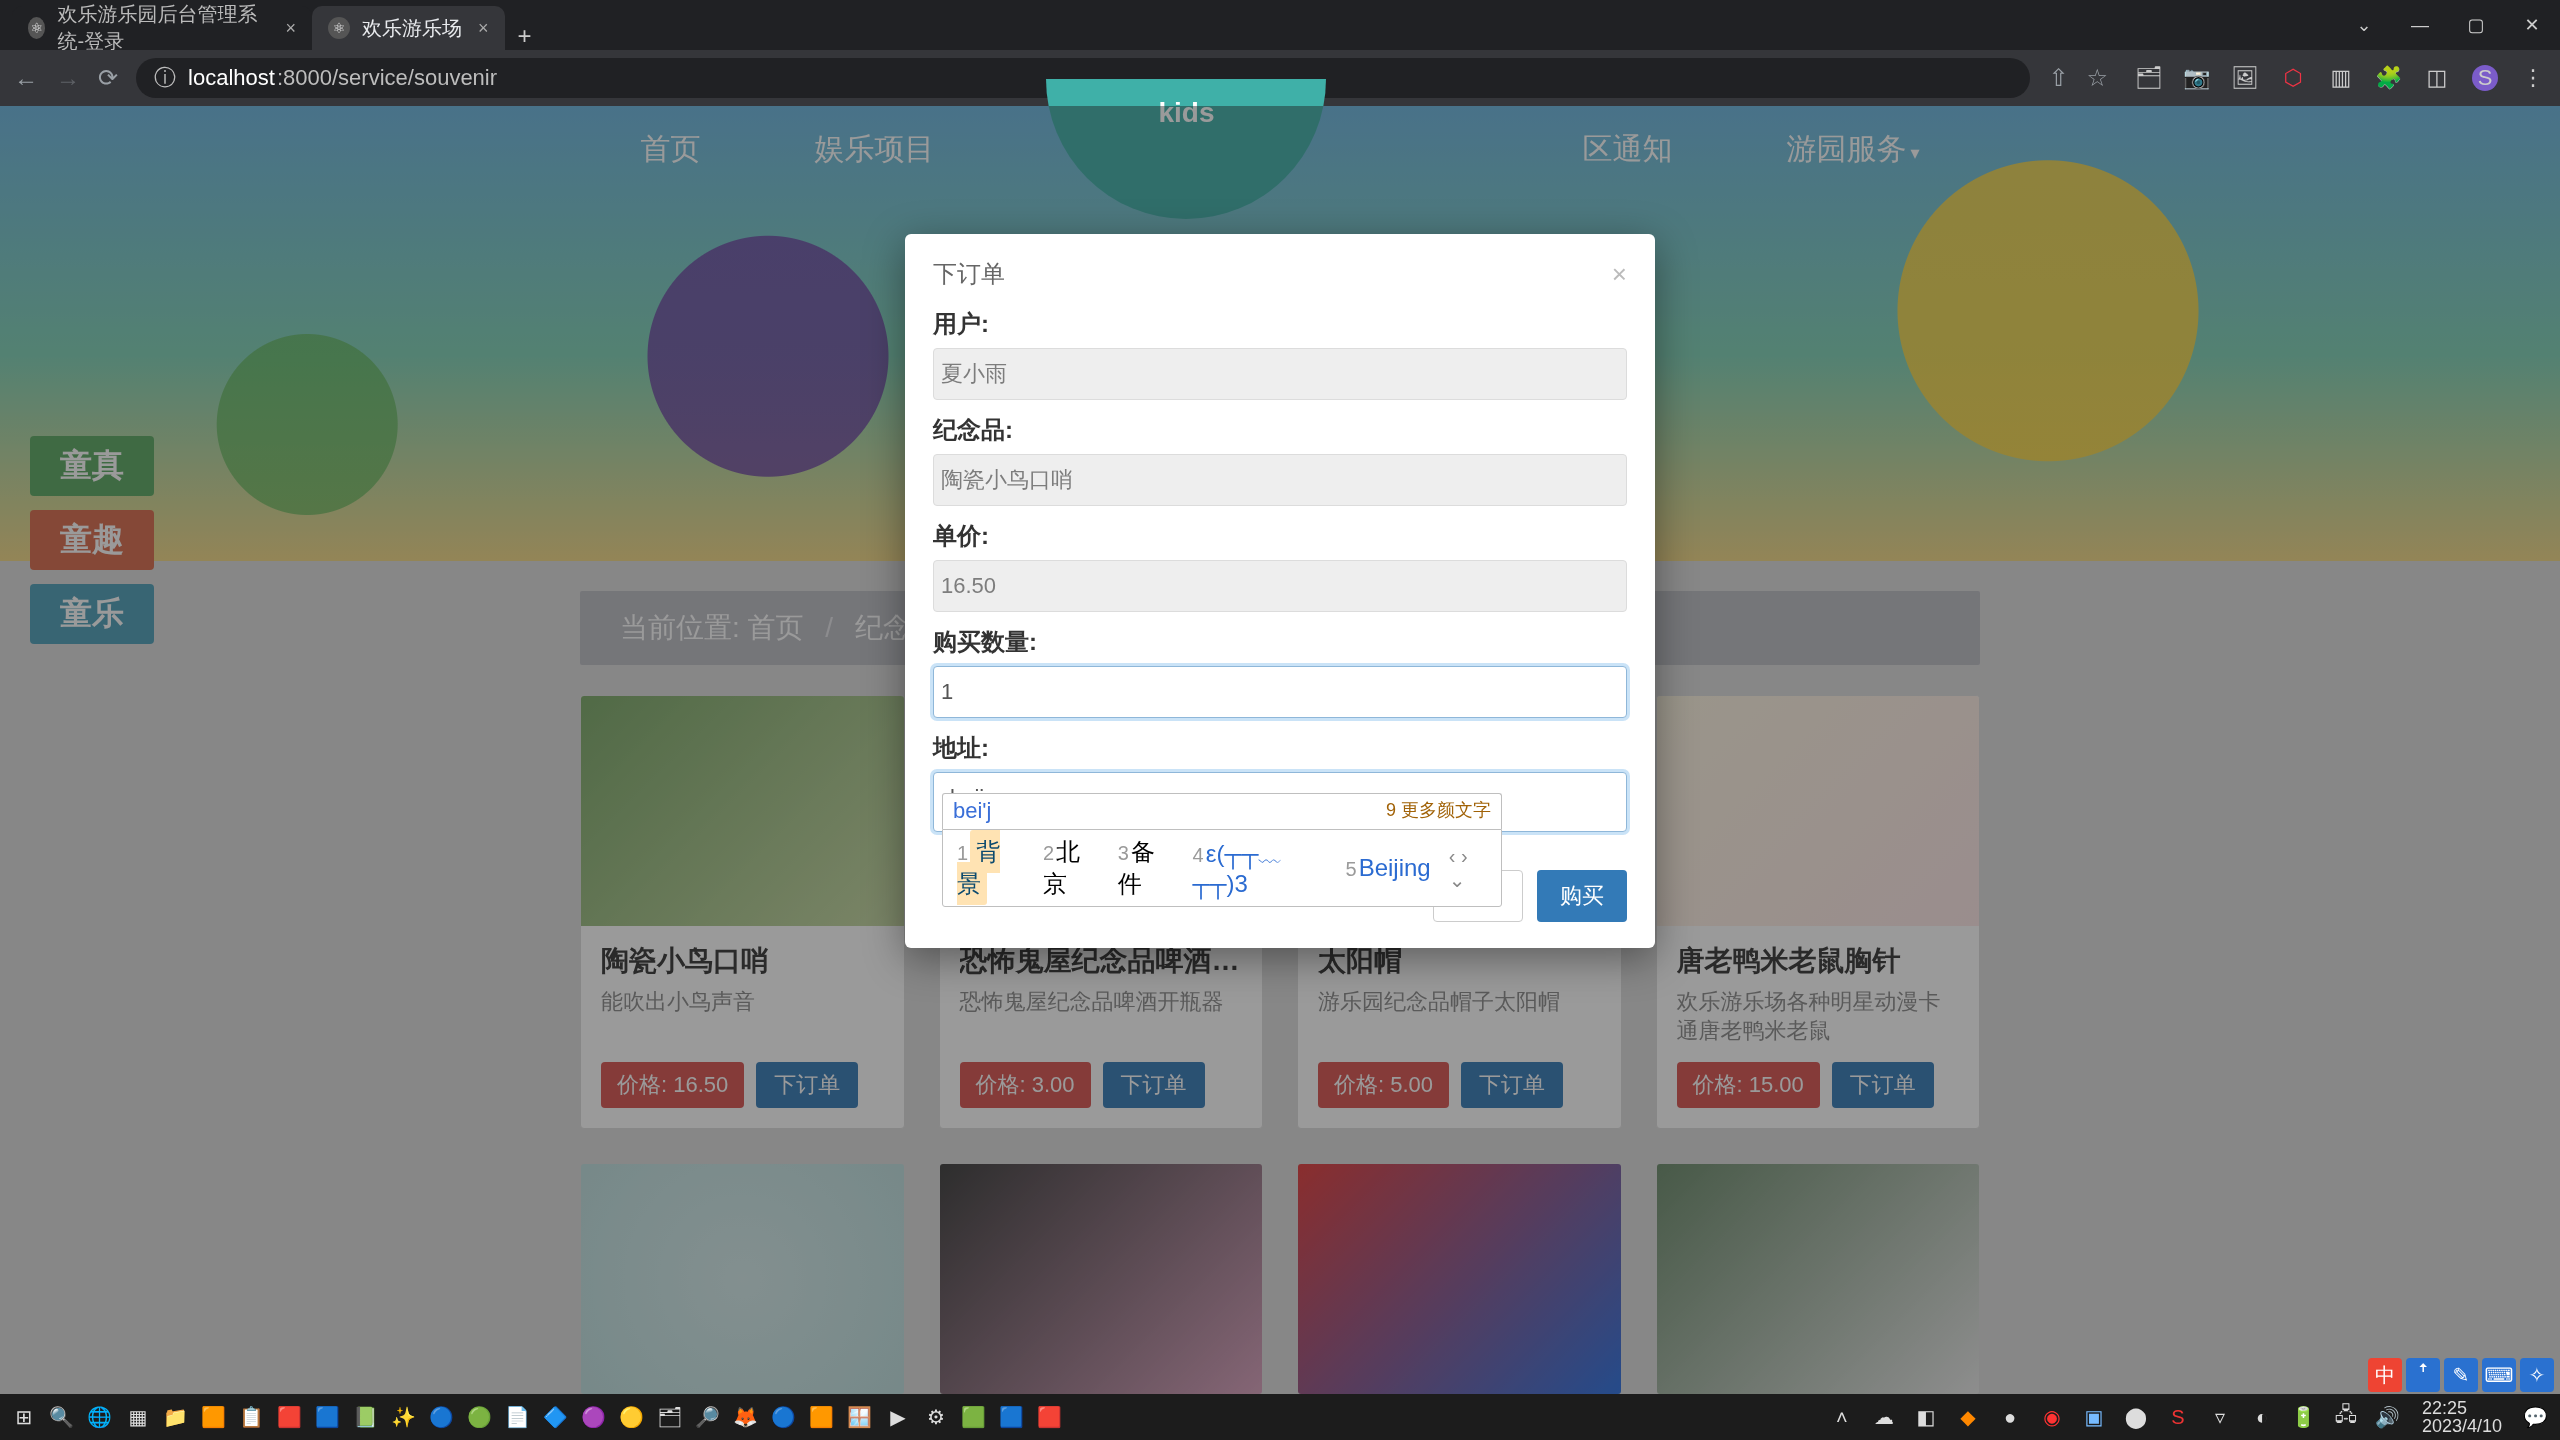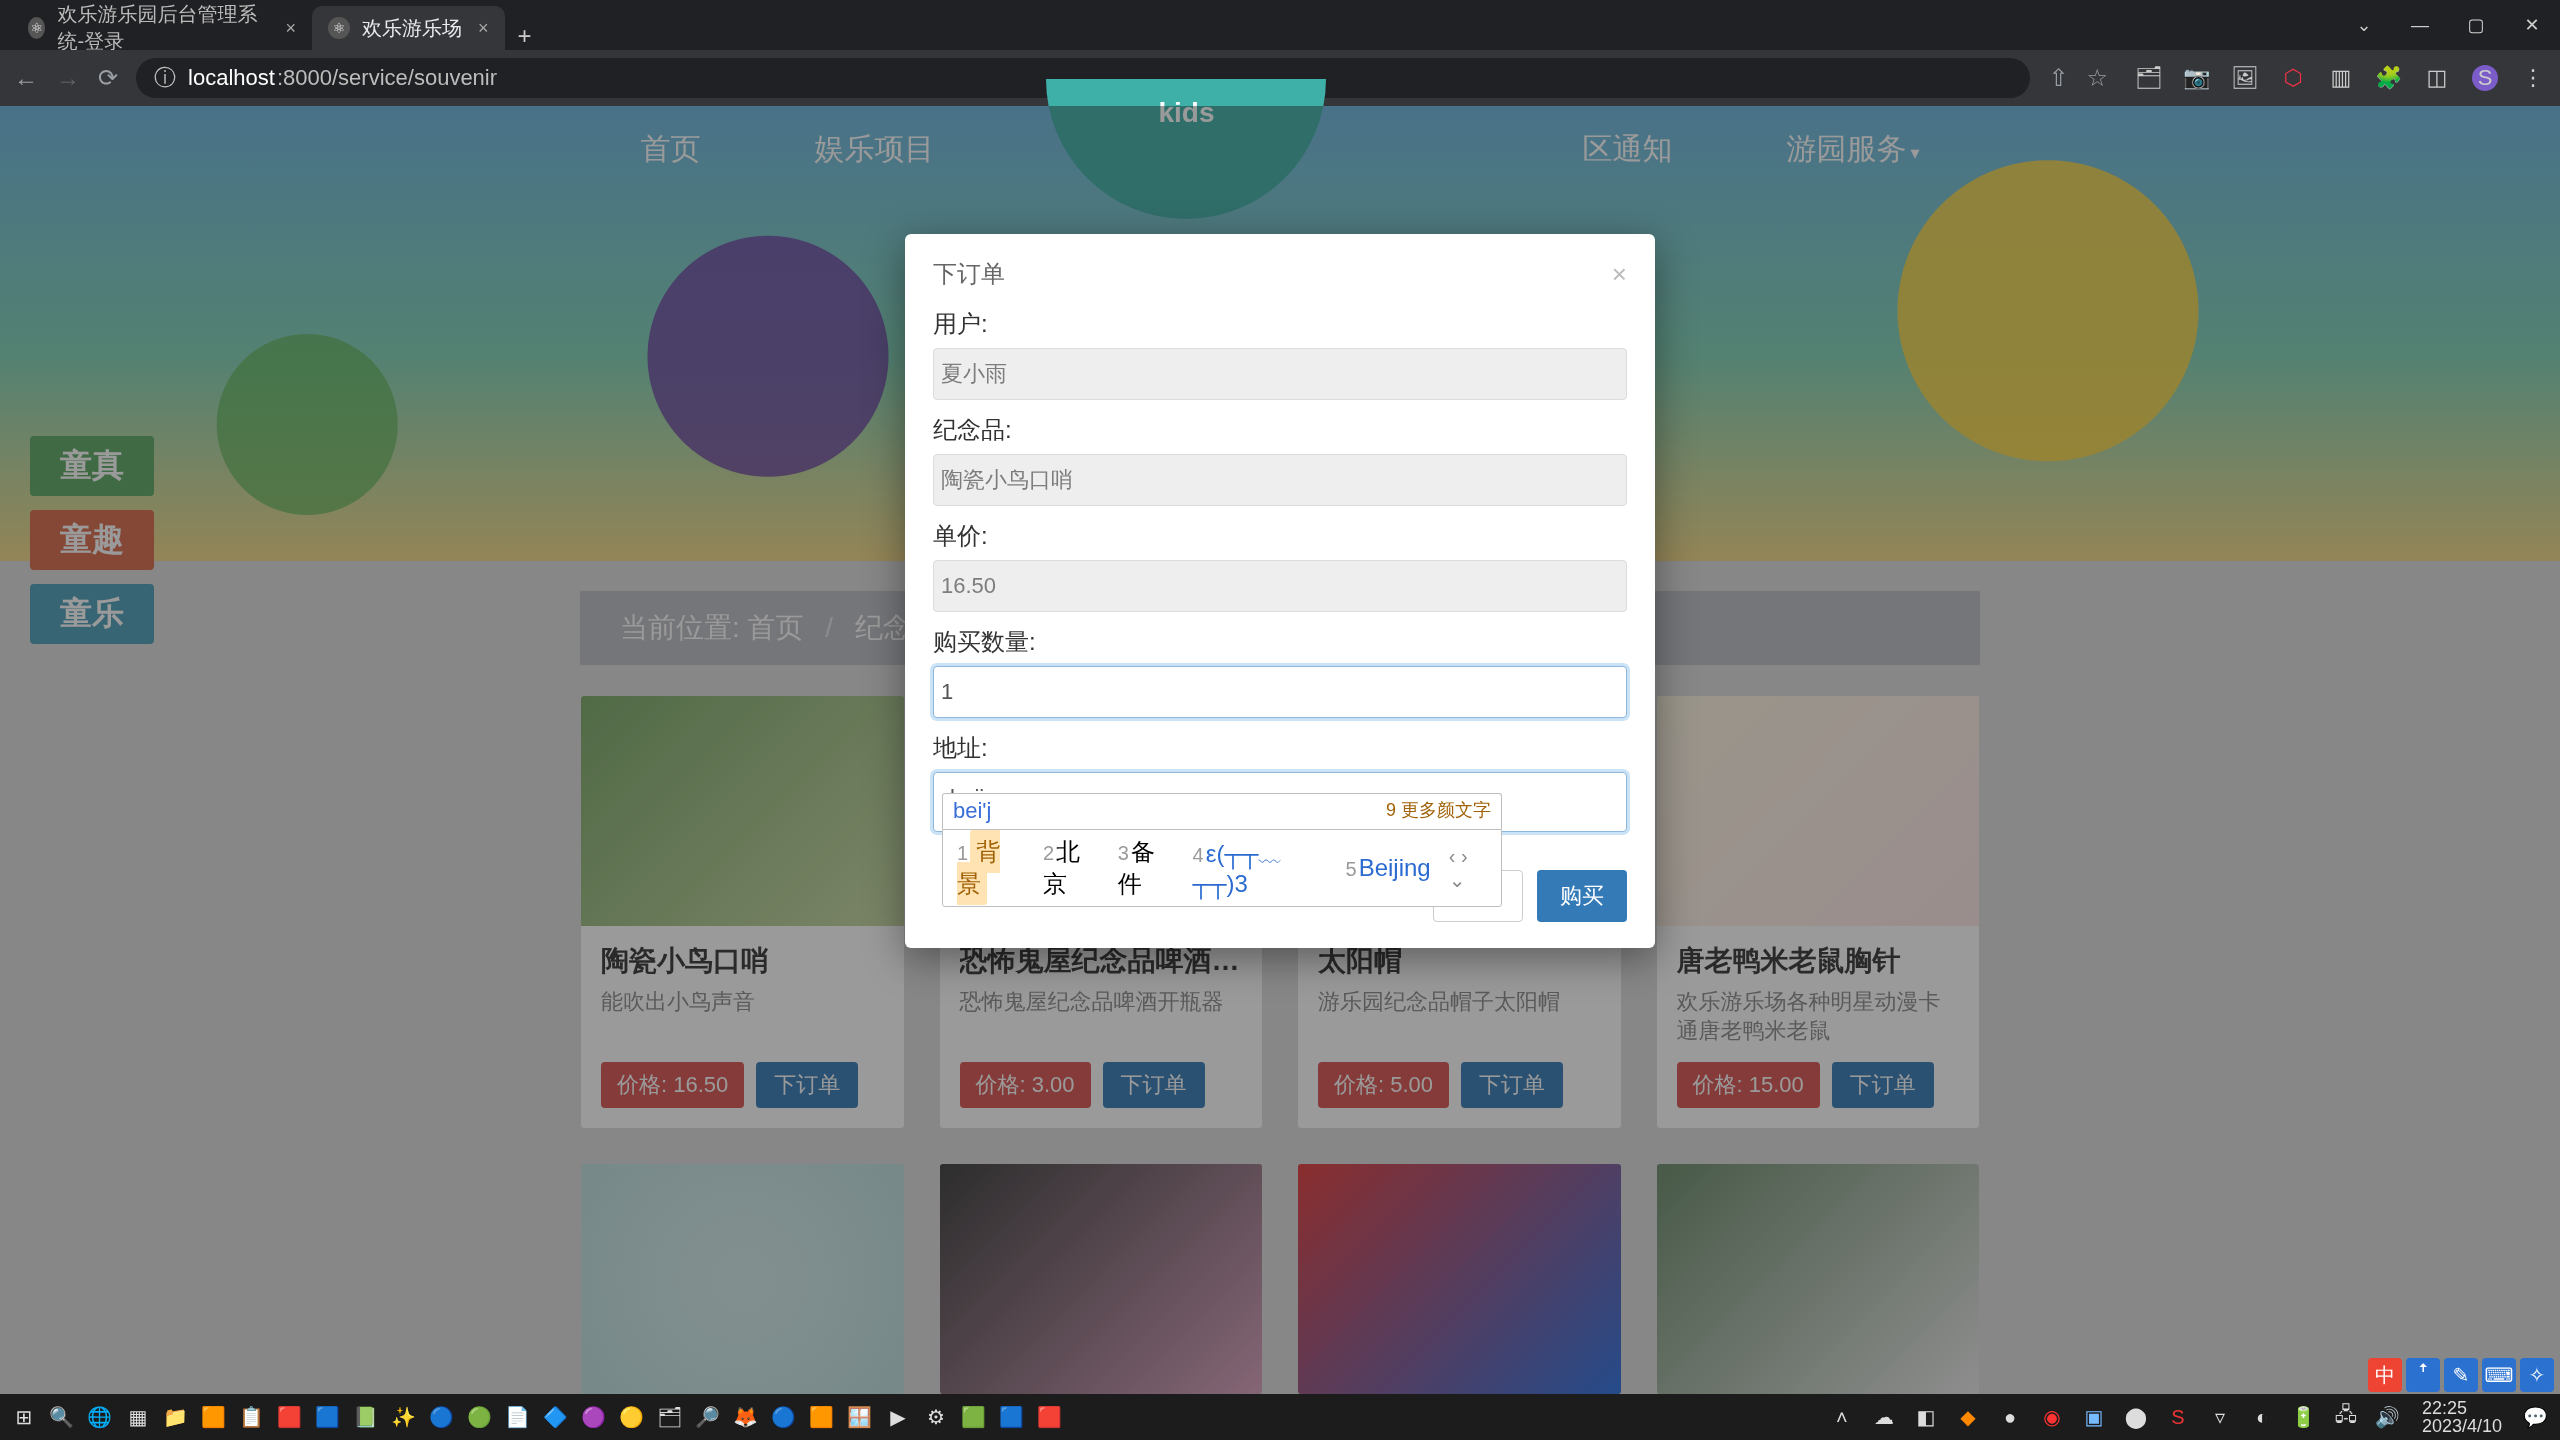--- a/index.html
+++ b/index.html
@@ -62,35 +62,35 @@
   .badge-order{background:#337ab7;color:#fff;font-size:22px;padding:8px 18px;border-radius:4px}
   
   .dim{position:absolute;inset:0;background:rgba(30,30,30,.45)}
   
   .modal{position:absolute;left:50%;top:128px;transform:translateX(-50%);width:750px;background:#fff;border-radius:6px;box-shadow:0 10px 40px rgba(0,0,0,.4);padding:0}
   .mhead{padding:24px 28px 10px;display:flex;align-items:center;justify-content:space-between}
   .mtitle{font-size:24px;color:#666}
   .mclose{font-size:26px;color:#bbb}
   .mbody{padding:8px 28px 4px}
   .fg{margin-bottom:14px}
-  .flabel{font-size:24px;color:#333;font-weight:400;margin-bottom:8px;display:block}
+  .flabel{font-size:24px;color:#333;font-weight:700;margin-bottom:8px;display:block}
   .finp{width:100%;height:52px;background:#eeeeee;border:1px solid #dcdcdc;border-radius:4px;padding:0 7px;font-size:22px;color:#555}
   .finp.readonly{color:#7d7d7d}
   .finp.focus{background:#fff;border:1px solid #8fb7d9;box-shadow:0 0 0 3px rgba(102,175,233,.35)}
   textarea.finp{height:60px;padding:12px 16px;resize:none}
   .mfoot{padding:16px 28px 26px;display:flex;justify-content:flex-end;gap:14px}
   .btn{font-size:22px;padding:10px 22px;border-radius:4px;border:1px solid transparent;cursor:pointer}
   .btn-sec{background:#fff;border-color:#ccc;color:#444}
   .btn-pri{background:#337ab7;color:#fff}
   
   .ime{position:absolute;left:942px;top:687px;width:560px;z-index:50}
   .ime-inp{background:#fff;border:1px solid #bfbfbf;border-bottom:none;padding:4px 10px;font-size:22px;color:#3a6fd8;height:36px;border-radius:3px 3px 0 0}
   .ime-cand{background:#fff;border:1px solid #bfbfbf;display:flex;align-items:center;gap:18px;padding:6px 14px;font-size:24px;border-radius:0 0 3px 3px}
   .ime-cand .num{color:#9a9a9a;font-size:20px;margin-right:2px}
-  .ime-cand .sel{background:#ffe3b3;color:#a16207;padding:8px 6px;border-radius:3px}
+  .ime-cand .sel{background:#ffe3b3;color:#0c4a6e;padding:8px 6px;border-radius:3px}
   .ime-cand .blue{color:#2b6bd1}
   .ime-nav{display:flex;gap:10px;color:#888;font-size:20px}
   
   .taskbar{position:absolute;left:0;right:0;bottom:0;height:46px;background:#1c1c1c;display:flex;align-items:center;padding:0 8px;color:#ddd;font-size:20px;z-index:60}
   .tb-left{display:flex;gap:6px;align-items:center}
   .tb-ic{width:32px;height:32px;border-radius:3px;display:flex;align-items:center;justify-content:center;font-size:20px}
   .tb-right{margin-left:auto;display:flex;align-items:center;gap:10px}
   .tb-clock{text-align:left;font-size:18px;line-height:1;padding:0 8px}
   
   .ime-ind{position:absolute;right:6px;bottom:48px;display:flex;gap:4px;z-index:70}

